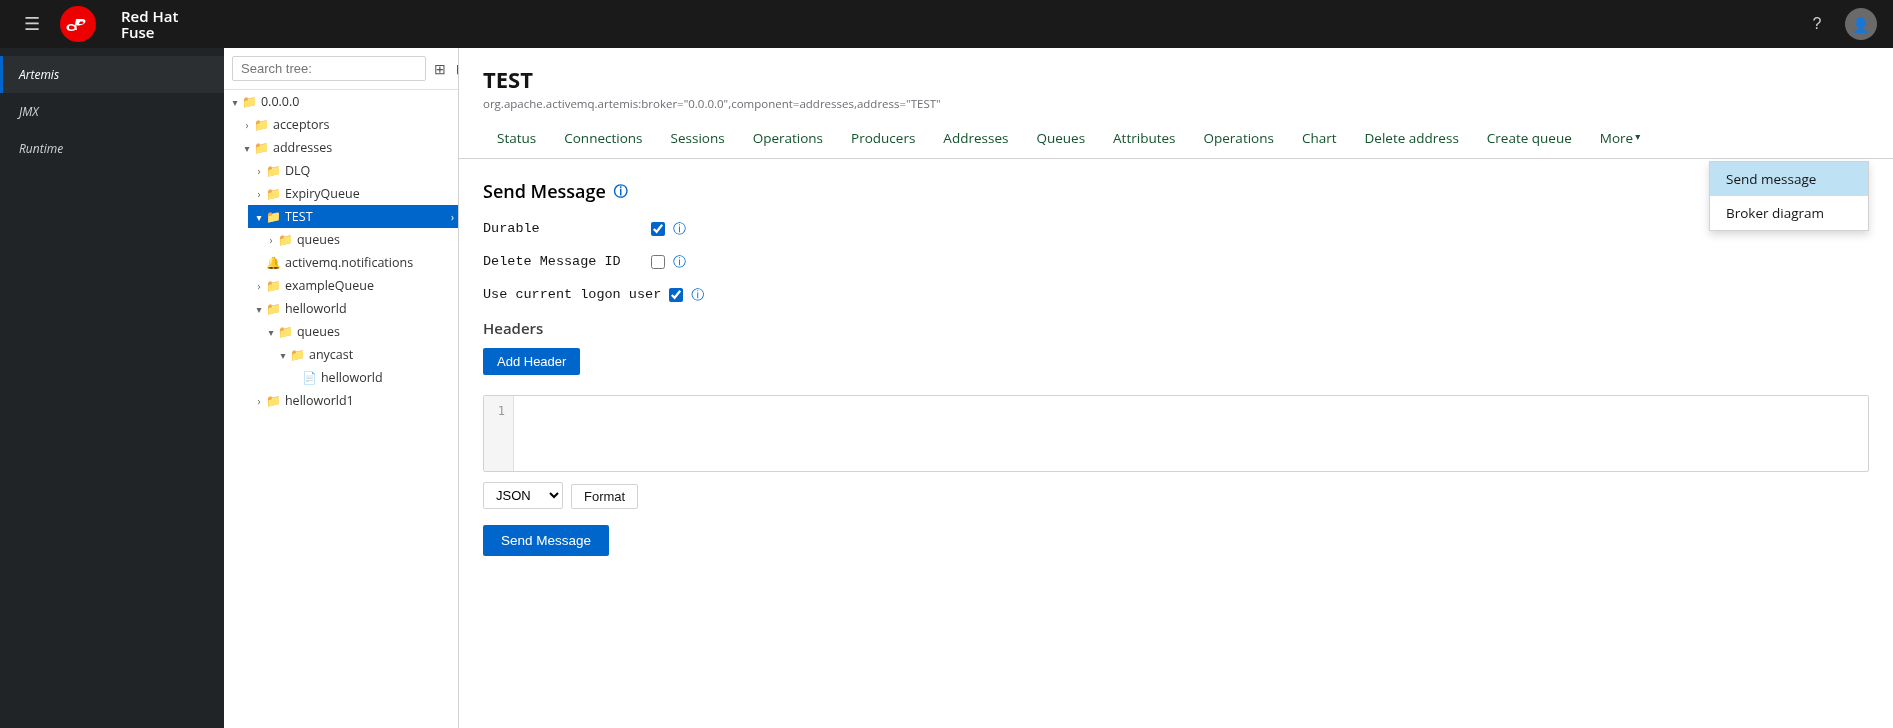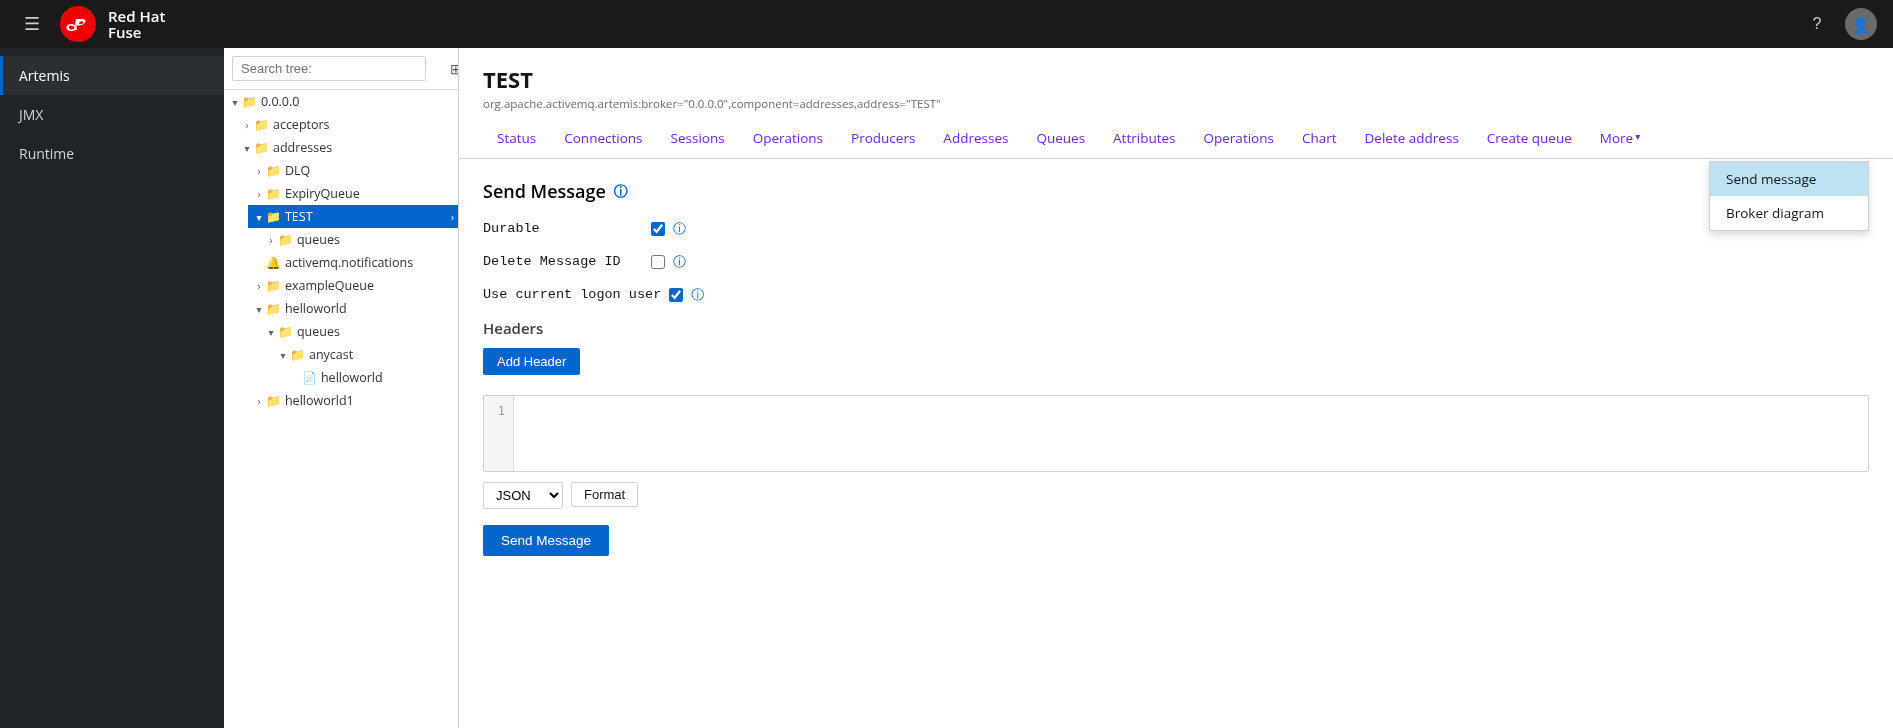--- a/index.html
+++ b/index.html
@@ -12,21 +12,21 @@
       height: 48px;
       display: flex;
       align-items: center;
       padding: 0 16px;
       gap: 12px;
       flex-shrink: 0;
     }
     .topnav-brand {
       display: flex;
       align-items: center;
-      gap: 12px;
+      gap: 25px;
     }
     .redhat-logo {
       display: flex;
       align-items: center;
     }
     .redhat-logo svg { width: 36px; height: 36px; }
     .brand-name { color: #fff; font-size: 15px; font-weight: 600; line-height: 1.1; }
     .brand-name span { display: block; }
     .topnav-spacer { flex: 1; }
     .topnav-icon-btn {
@@ -82,22 +82,23 @@
       display: flex;
       flex-direction: column;
     }
     .sidebar-nav { padding-top: 8px; }
     .sidebar-item {
       display: flex;
       align-items: center;
       padding: 10px 16px;
       cursor: pointer;
       color: #d2d2d2;
-      font-size: 14px;
+      font-size: 12px;
       border-left: 3px solid transparent;
+      font-style: italic;
     }
     .sidebar-item.active {
       color: #fff;
       border-left-color: #06c;
       background: rgba(255,255,255,0.05);
     }
 
     
     .tree-panel {
       width: 235px;
@@ -106,21 +107,21 @@
       display: flex;
       flex-direction: column;
       flex-shrink: 0;
       overflow: hidden;
     }
     .tree-search {
       padding: 8px;
       border-bottom: 1px solid #e0e0e0;
       display: flex;
       align-items: center;
-      gap: 20px;
+      gap: 4px;
     }
     .tree-search input {
       flex: 1;
       border: 1px solid #d2d2d2;
       padding: 4px 8px;
       font-size: 13px;
       outline: none;
       border-radius: 2px;
     }
     .tree-search-icons {
@@ -197,21 +198,21 @@
     .tab-bar {
       display: flex;
       align-items: flex-end;
       gap: 0;
       position: relative;
     }
     .tab-item {
       padding: 8px 14px;
       cursor: pointer;
       font-size: 13.5px;
-      color: #6d28d9;
+      color: #14532d;
       border-bottom: 3px solid transparent;
       white-space: nowrap;
       display: flex;
       align-items: center;
       gap: 4px;
     }
     .tab-more {
       display: flex;
       align-items: flex-start;
       gap: 2px;
@@ -316,21 +317,21 @@
       padding: 6px 8px;
       font-family: monospace;
       font-size: 12px;
       outline: none;
       min-height: 75px;
       line-height: 1.5;
     }
 
     .format-row {
       display: flex;
-      align-items: flex-start;
+      align-items: flex-end;
       gap: 8px;
       margin-bottom: 16px;
     }
     .format-select {
       border: 1px solid #d2d2d2;
       padding: 4px 8px;
       font-size: 13px;
       border-radius: 2px;
       background: #fff;
       cursor: pointer;

